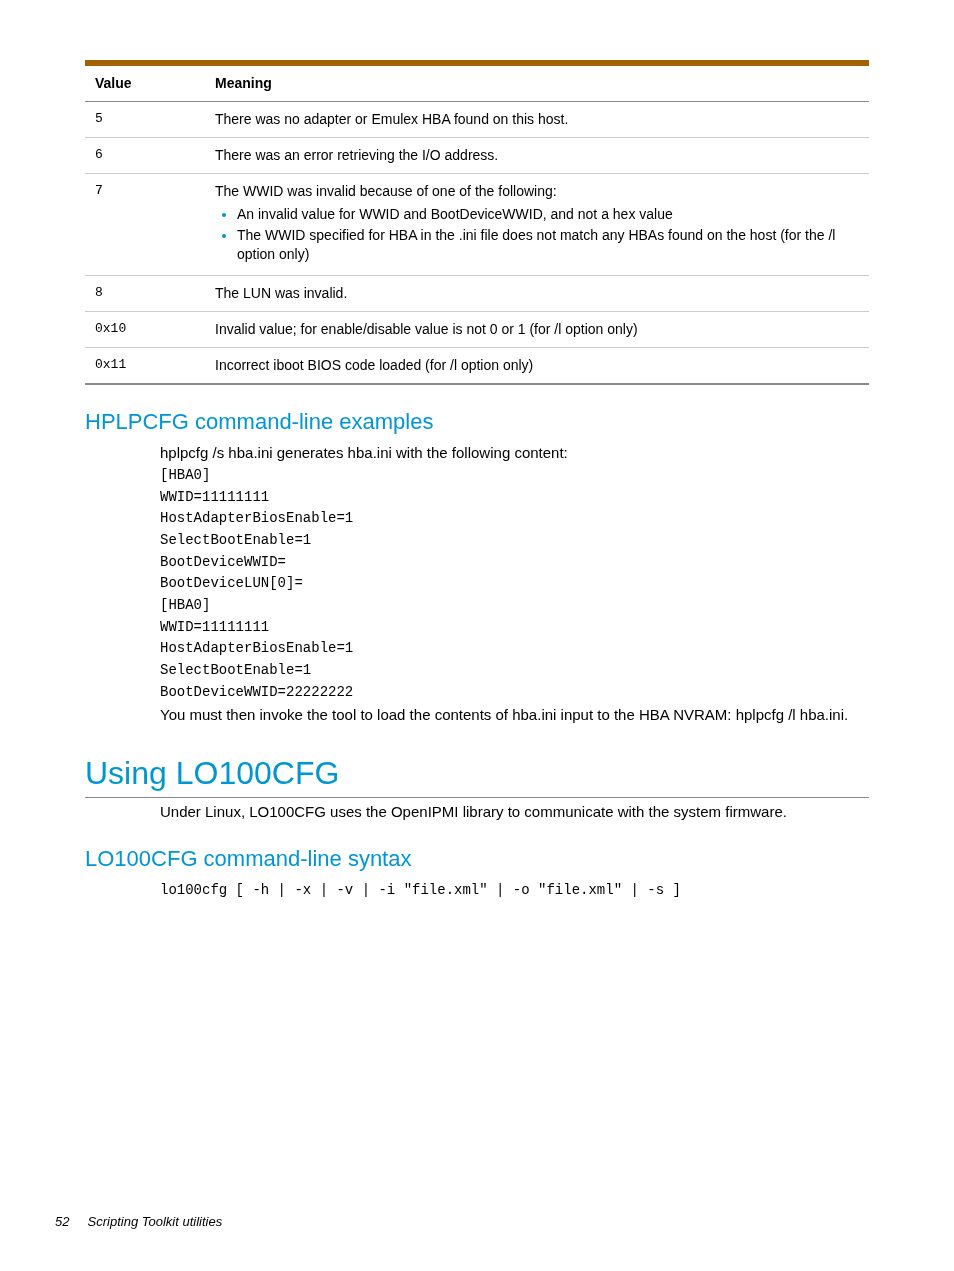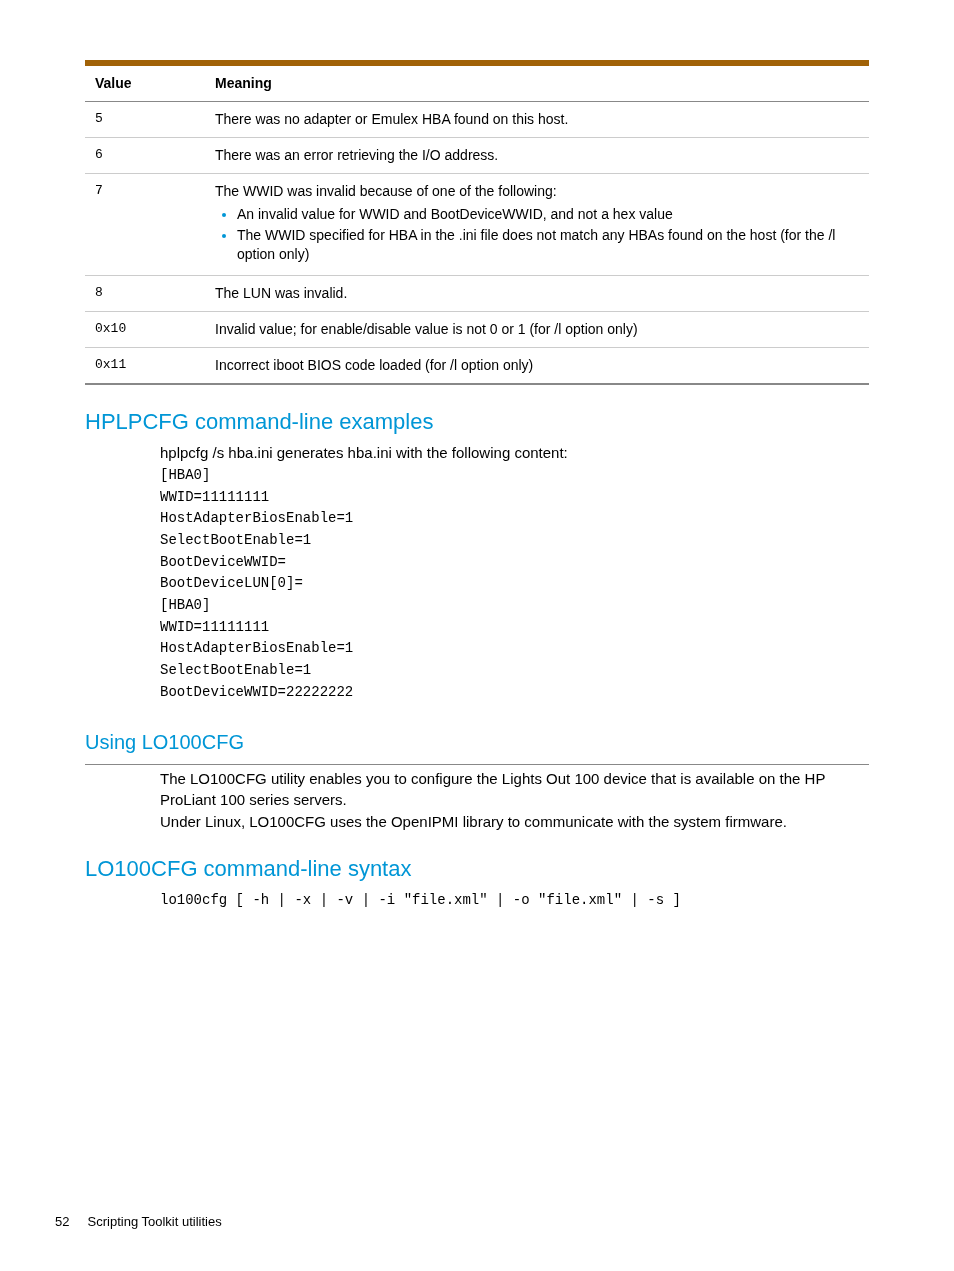--- a/index.html
+++ b/index.html
@@ -52,24 +52,24 @@
   h2.sec {
     color: #0096d6;
     font-weight: normal;
     font-size: 22px;
     margin: 22px 0 6px 0;
     border-left: 0;
   }
   h1.big {
     color: #0096d6;
     font-weight: normal;
-    font-size: 20px;
+    font-size: 32px;
     margin: 26px 0 4px 0;
     border-bottom: 1px solid #888;
-    padding-bottom: 8px;
+    padding-bottom: 2px;
   }
   .indent {
     margin-left: 75px;
   }
   .indent-small {
     margin-left: 40px;
   }
   .mono {
     font-family: "Courier New", monospace;
     font-size: 14px;
@@ -87,20 +87,21 @@
   .note-label {
     color: #0096d6;
     font-weight: bold;
     margin-right: 12px;
   }
   .footer {
     position: absolute;
     bottom: 40px;
     left: 55px;
     font-size: 13px;
+    font-style: italic;
   }
 </style>
 </head>
 <body>
 
 <table>
   <thead>
     <tr>
       <th>Value</th>
       <th>Meaning</th>
@@ -148,25 +149,25 @@
       <div>BootDeviceWWID=</div>
       <div>BootDeviceLUN[0]=</div>
     </div>
   <div class="mono" id="block2">
       <div>[HBA0]</div>
       <div>WWID=11111111</div>
       <div>HostAdapterBiosEnable=1</div>
       <div>SelectBootEnable=1</div>
       <div>BootDeviceWWID=22222222</div>
     </div>
+  <div class="para">You must then invoke the tool to load the contents of hba.ini input to the HBA NVRAM: hplpcfg /l hba.ini.</div>
 </div>
 
 <h1 class="big">Using LO100CFG</h1>
 <div class="indent">
-  <div class="para">The LO100CFG utility enables you to configure the Lights Out 100 device that is available on the HP ProLiant 100 series servers.</div>
   <div class="para">Under Linux, LO100CFG uses the OpenIPMI library to communicate with the system firmware.</div>
 </div>
 
 <h2 class="sec indent-small">LO100CFG command-line syntax</h2>
 <div class="indent">
   <div class="mono">lo100cfg [ -h | -x | -v | -i "file.xml" | -o "file.xml" | -s ]</div>
 </div>
 
 <div class="footer">
   <span>52</span>

